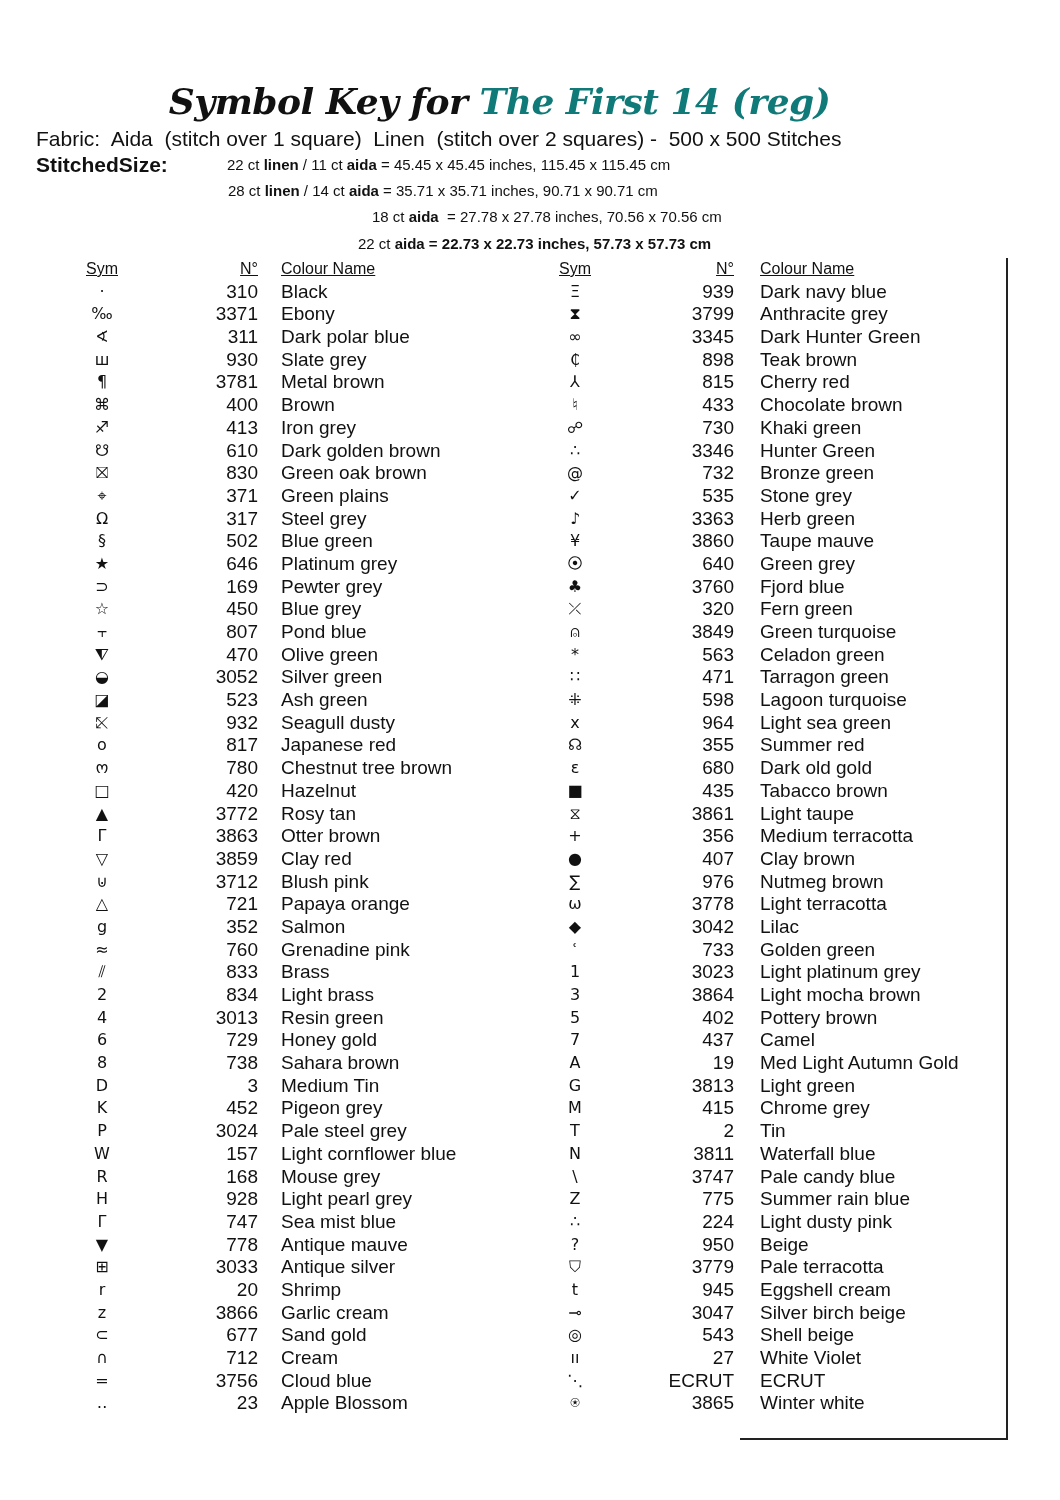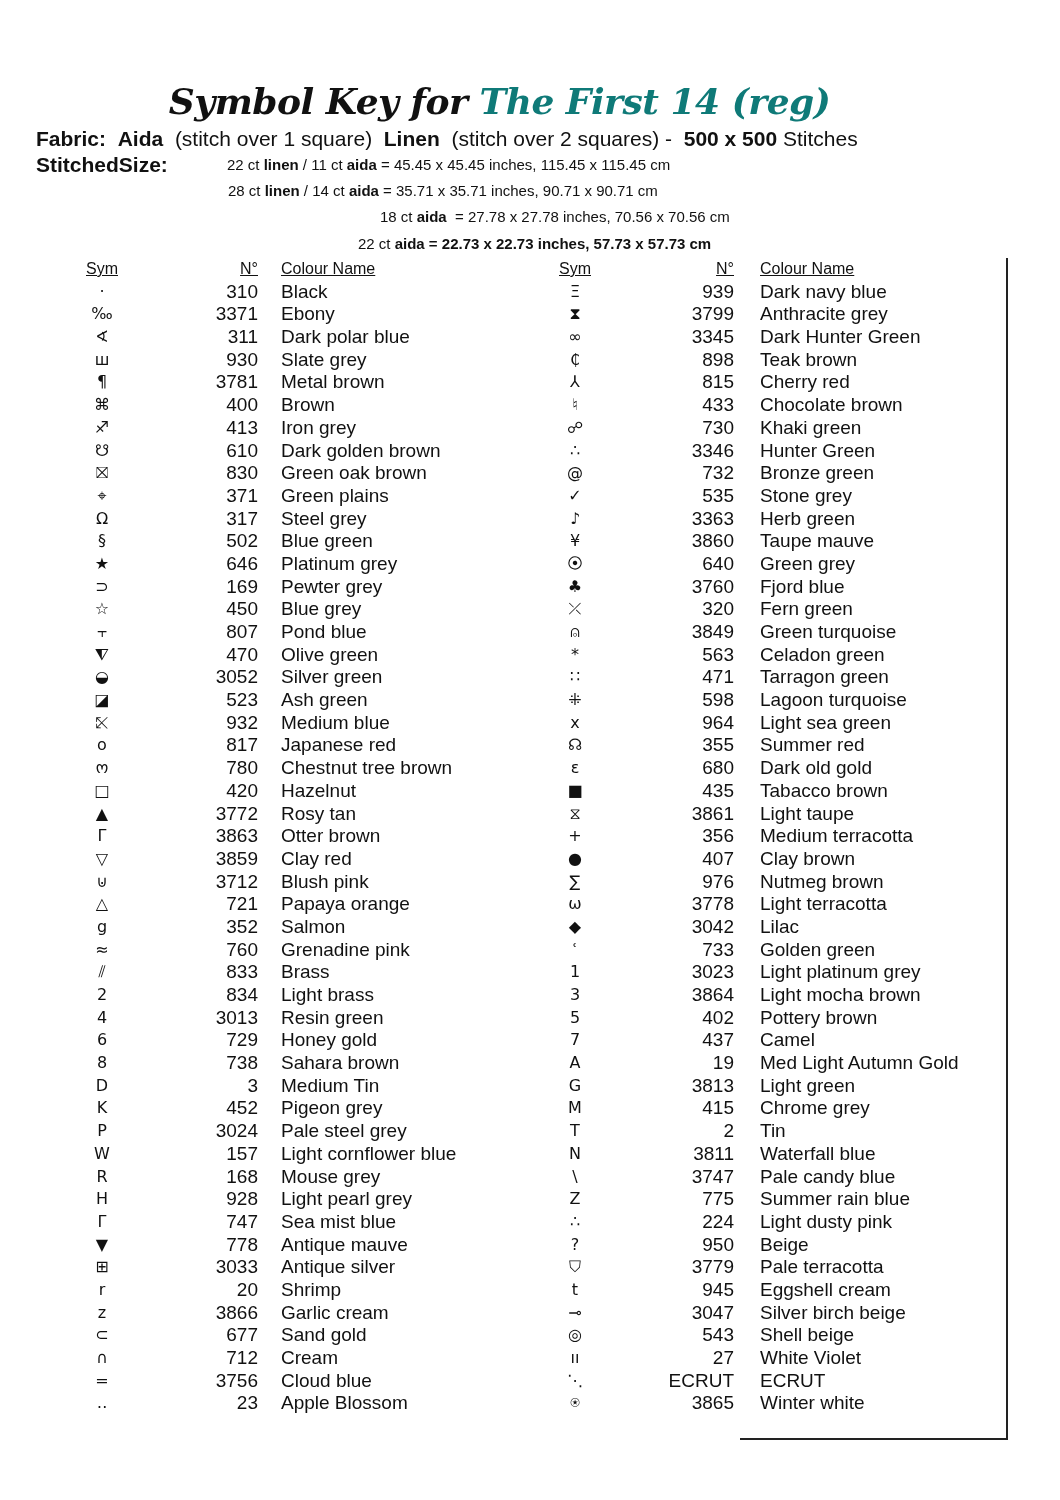--- a/index.html
+++ b/index.html
@@ -4,21 +4,21 @@
 <style>
   html, body { margin: 0; padding: 0; background: #ffffff; }
   body { width: 1060px; height: 1500px; position: relative; overflow: hidden;
          font-family: "Liberation Sans", sans-serif; color: #111; }
   .title { position: absolute; top: 74px; left: 0; width: 999px; text-align: center;
            font-family: "DejaVu Serif", serif; font-style: italic; font-weight: bold;
            font-size: 36px; letter-spacing: -0.5px; line-height: 54px; }
   .title .t1 { color: #111; margin-right: 12px; }
   .title .t2 { color: #0f7a78; }
   .info { position: absolute; left: 0; width: 1060px; font-size: 21px; line-height: 26px; white-space: nowrap; }
-  .info b { font-weight: bold; }
+  .info b { font-weight: normal; }
   .fabric { top: 126px; left: 36px; }
   .size-label { top: 152px; left: 36px; font-weight: bold; }
   .size-line { position: absolute; font-size: 15px; line-height: 26px; white-space: nowrap; }
   .col { position: absolute; top: 258px; }
   .col.left { left: 60px; }
   .col.right { left: 540px; }
   .hdr, .row { position: relative; height: 22.7px; font-size: 19px; line-height: 22.7px; }
   .hdr span { font-weight: normal; text-decoration: underline; font-size: 16px; }
   .sym { position: absolute; left: 0; width: 84px; text-align: center; }
   .num { position: absolute; left: 84px; width: 114px; text-align: right; }
@@ -45,21 +45,21 @@
   <span>(stitch over 2 squares) -</span>&nbsp;
   <b>500 x 500</b>
   <span>Stitches</span>
 </div>
 
 <div class="info size-label">StitchedSize:</div>
 
 <div id="size-lines">
     <div class="size-line" style="left: 227px; top: 152px;"><span style="white-space: pre;">22 ct </span><b style="white-space: pre;">linen</b><span style="white-space: pre;"> / 11 ct </span><b style="white-space: pre;">aida</b><span style="white-space: pre;"> = 45.45 x 45.45 inches, 115.45 x 115.45 cm</span></div>
     <div class="size-line" style="left: 228px; top: 178px;"><span style="white-space: pre;">28 ct </span><b style="white-space: pre;">linen</b><span style="white-space: pre;"> / 14 ct </span><b style="white-space: pre;">aida</b><span style="white-space: pre;"> = 35.71 x 35.71 inches, 90.71 x 90.71 cm</span></div>
-    <div class="size-line" style="left: 380px; top: 204px;"><span style="white-space: pre;">18 ct </span><b style="white-space: pre;"></b><span style="white-space: pre;"></span><b style="white-space: pre;">aida</b><span style="white-space: pre;">  = 27.78 x 27.78 inches, 70.56 x 70.56 cm</span></div>
+    <div class="size-line" style="left: 372px; top: 204px;"><span style="white-space: pre;">18 ct </span><b style="white-space: pre;"></b><span style="white-space: pre;"></span><b style="white-space: pre;">aida</b><span style="white-space: pre;">  = 27.78 x 27.78 inches, 70.56 x 70.56 cm</span></div>
     <div class="size-line" style="left: 358px; top: 231px;"><span style="white-space: pre;">22 ct </span><b style="white-space: pre;"></b><span style="white-space: pre;"></span><b style="white-space: pre;">aida</b><span style="white-space: pre; font-weight: bold;"> = 22.73 x 22.73 inches, 57.73 x 57.73 cm</span></div>
   </div>
 
 <div class="col left" id="col-left">
   <div class="hdr">
     <span class="sym">Sym</span>
     <span class="num">N°</span>
     <span class="name">Colour Name</span>
   </div>
 <div class="row">
@@ -153,21 +153,21 @@
       <span class="name">Silver green</span>
     </div>
     <div class="row">
       <span class="sym">◪</span>
       <span class="num">523</span>
       <span class="name">Ash green</span>
     </div>
     <div class="row">
       <span class="sym">⤪</span>
       <span class="num">932</span>
-      <span class="name">Medium blue</span>
+      <span class="name">Seagull dusty</span>
     </div>
     <div class="row">
       <span class="sym">o</span>
       <span class="num">817</span>
       <span class="name">Japanese red</span>
     </div>
     <div class="row">
       <span class="sym">ო</span>
       <span class="num">780</span>
       <span class="name">Chestnut tree brown</span>

